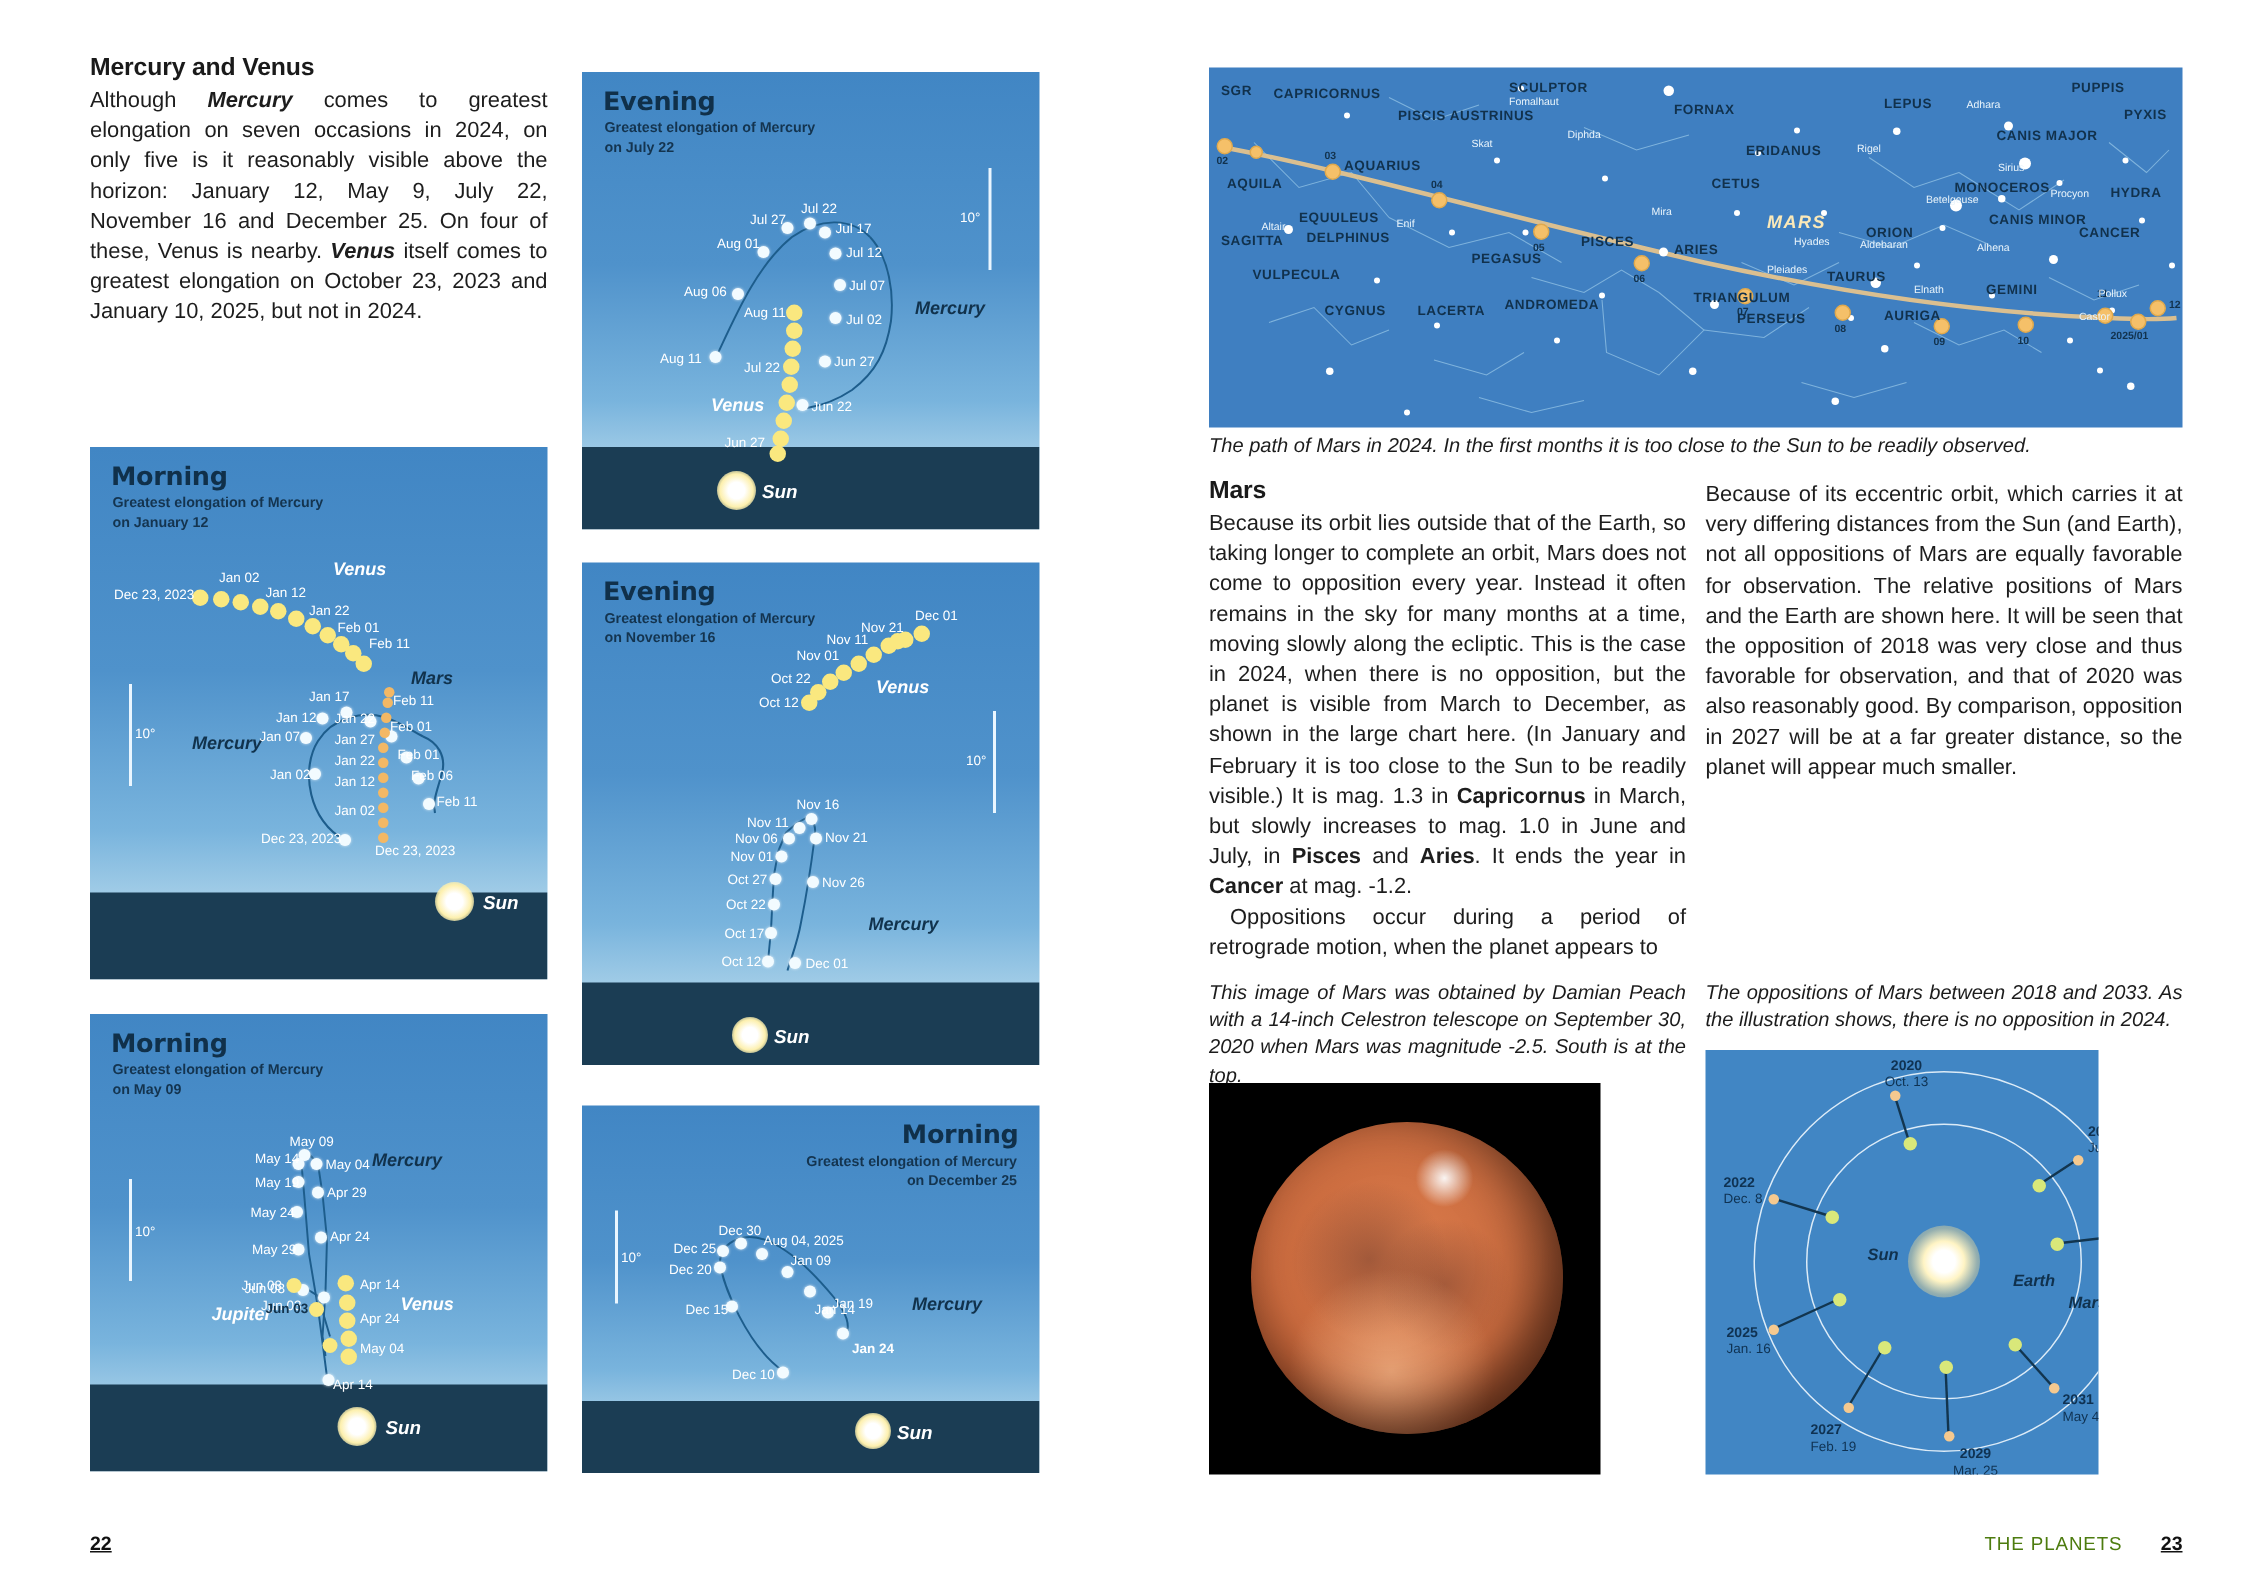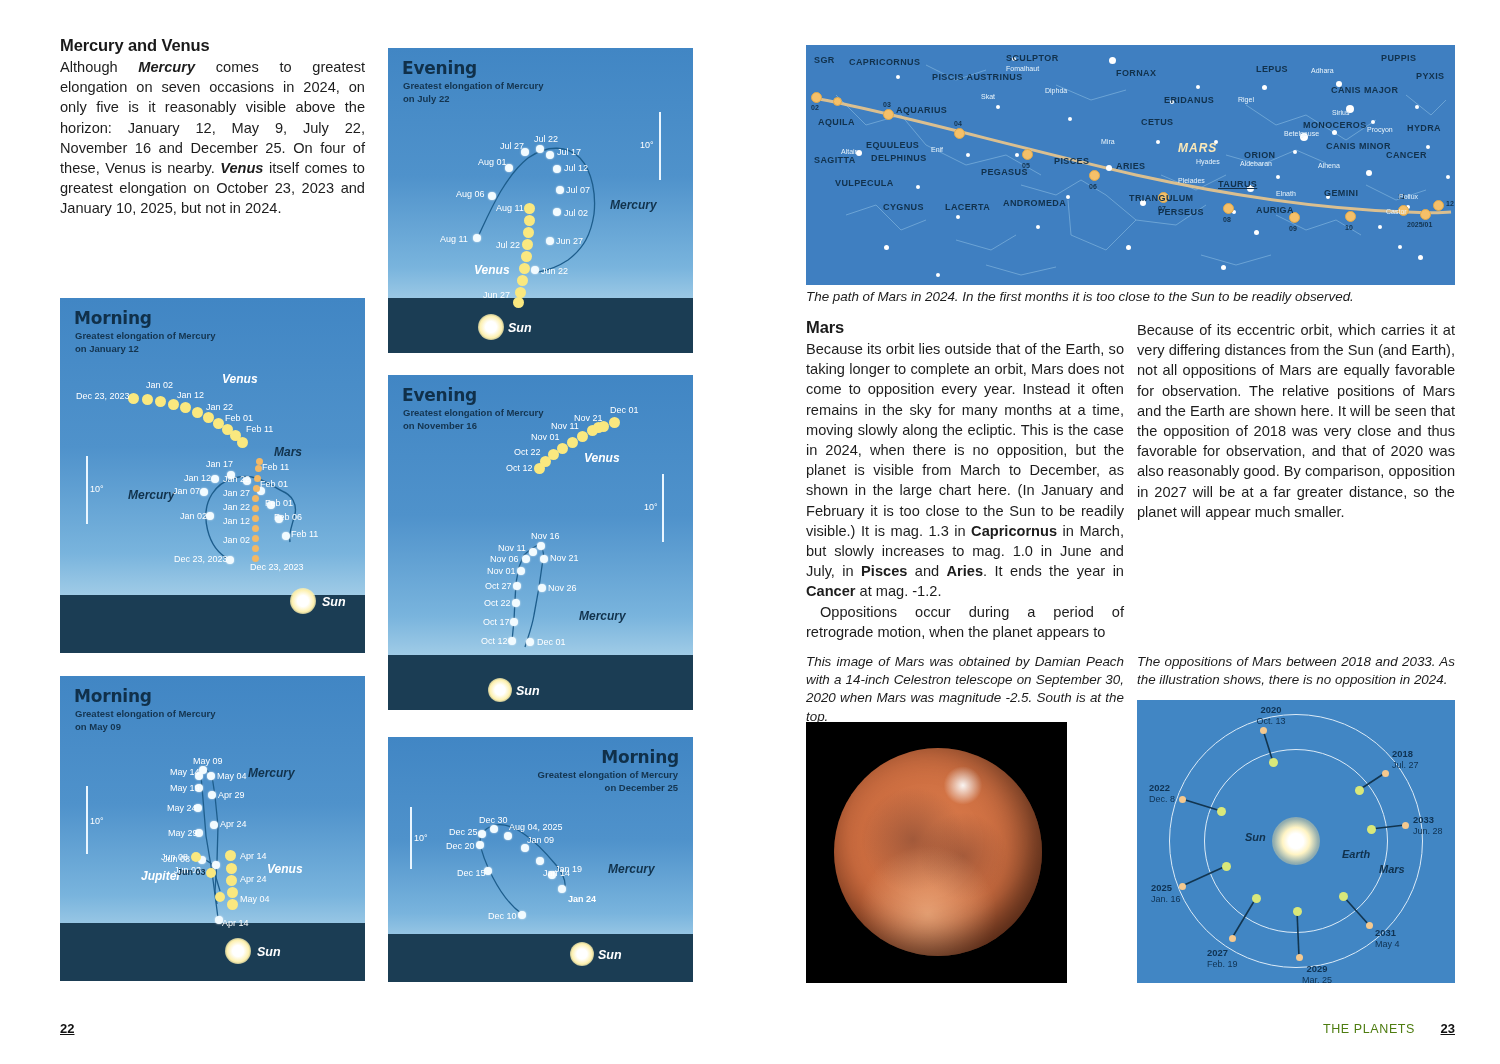--- a/index.html
+++ b/index.html
@@ -565,21 +565,21 @@
     <div class="cname" style="left:601px;top:78px;">HYDRA</div>
     <div class="cname" style="left:8px;top:110px;">SAGITTA</div>
     <div class="cname" style="left:65px;top:108px;">DELPHINUS</div>
     <div class="cname" style="left:175px;top:122px;">PEGASUS</div>
     <div class="cname" style="left:248px;top:111px;">PISCES</div>
     <div class="cname" style="left:310px;top:116px;">ARIES</div>
     <div class="cname" style="left:438px;top:105px;">ORION</div>
     <div class="cname" style="left:520px;top:96px;width:45px;text-align:center;line-height:1.15;">CANIS MINOR</div>
     <div class="cname" style="left:580px;top:105px;">CANCER</div>
     <div class="cname" style="left:29px;top:133px;">VULPECULA</div>
-    <div class="cname" style="left:412px;top:134px;text-decoration:underline;">TAURUS</div>
+    <div class="cname" style="left:412px;top:134px;">TAURUS</div>
     <div class="cname" style="left:518px;top:143px;">GEMINI</div>
     <div class="cname" style="left:77px;top:157px;">CYGNUS</div>
     <div class="cname" style="left:139px;top:157px;">LACERTA</div>
     <div class="cname" style="left:197px;top:153px;">ANDROMEDA</div>
     <div class="cname" style="left:323px;top:148px;">TRIANGULUM</div>
     <div class="cname" style="left:352px;top:162px;">PERSEUS</div>
     <div class="cname" style="left:450px;top:160px;">AURIGA</div>
 
     <div class="cname sm" style="left:200px;top:20px;">Fomalhaut</div>
     <div class="cname sm" style="left:239px;top:42px;">Diphda</div>
@@ -614,21 +614,21 @@
   </div>
 
   <div class="caption" style="left:806px; top:653px; width:318px;">This image of Mars was obtained by Damian Peach with a 14-inch Celestron telescope on September 30, 2020 when Mars was magnitude -2.5. South is at the top.</div>
 
   <div class="marsphoto" style="left:806px; top:722px; width:261px; height:261px;">
     <div class="marsglobe" style="left:28px;top:26px;width:208px;height:208px;"></div>
   </div>
 
   <div class="caption" style="left:1137px; top:653px; width:318px;">The oppositions of Mars between 2018 and 2033. As the illustration shows, there is no opposition in 2024.</div>
 
-  <div class="oppchart" style="left:1137px; top:700px; width:318px; height:283px;">
+  <div class="oppchart" style="left:1137px; top:700px; width:262px; height:283px;">
     <div class="orbit" style="left:32px;top:14px;width:254px;height:254px;"></div>
     <div class="orbit" style="left:67px;top:49px;width:184px;height:184px;"></div>
     <div class="oppsun" style="left:135px;top:117px;width:48px;height:48px;"></div>
 
     <svg width="318" height="283" style="position:absolute;left:0;top:0;">
       <g stroke="#12354f" stroke-width="1.6">
         <line x1="126" y1="30" x2="136" y2="62"></line>
         <line x1="248" y1="73" x2="222" y2="90"></line>
         <line x1="268" y1="125" x2="234" y2="129"></line>
         <line x1="232" y1="225" x2="206" y2="196"></line>

